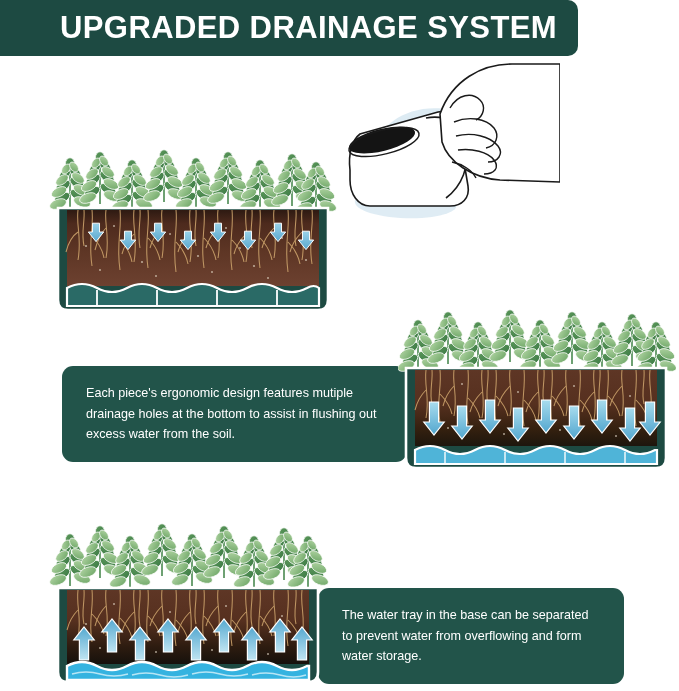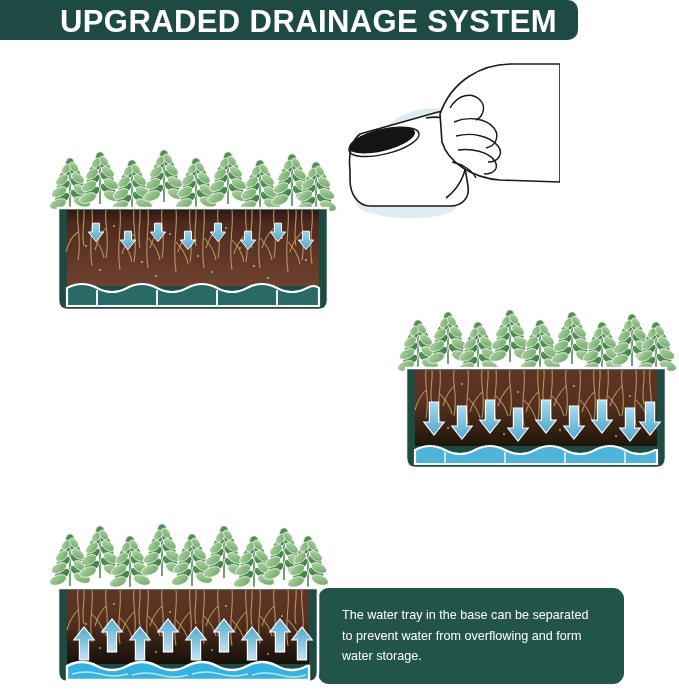--- a/index.html
+++ b/index.html
@@ -7,24 +7,24 @@
   body {
     background:#ffffff;
     font-family:"Liberation Sans", sans-serif;
     position:relative;
     overflow:hidden;
   }
   .stage { position:absolute; inset:0; }
 
   
   .banner {
-    position:absolute; left:0; top:0; width:578px; height:40px;
+    position:absolute; left:0; top:0; width:578px; height:56px;
     background:#1d4a42;
     border-radius:0 10px 10px 0;
-    display:flex; align-items:flex-end;
+    display:flex; align-items:center;
   }
   .banner-title {
     color:#ffffff;
     font-size:31px;
     font-weight:bold;
     letter-spacing:0.4px;
     padding-left:60px;
     white-space:nowrap;
   }
 
@@ -56,20 +56,23 @@
 </style>
 </head>
 <body>
 
 <div class="stage">
 
   <div class="banner">
     <div class="banner-title">UPGRADED DRAINAGE SYSTEM</div>
   </div>
 
+  <div class="callout callout-1">
+    <span>Each piece's ergonomic design features mutiple drainage holes at the bottom to assist in flushing out excess water from the soil.</span>
+  </div>
 
   <div class="callout callout-2">
     <span>The water tray in the base can be separated to prevent water from overflowing and form water storage.</span>
   </div>
 
   <div class="planter p1">
     <svg viewBox="0 0 290 178" width="290" height="178">
       <defs>
         <linearGradient id="soilA" x1="0" y1="0" x2="0" y2="1">
           <stop offset="0%" stop-color="#2e1a12"></stop>

